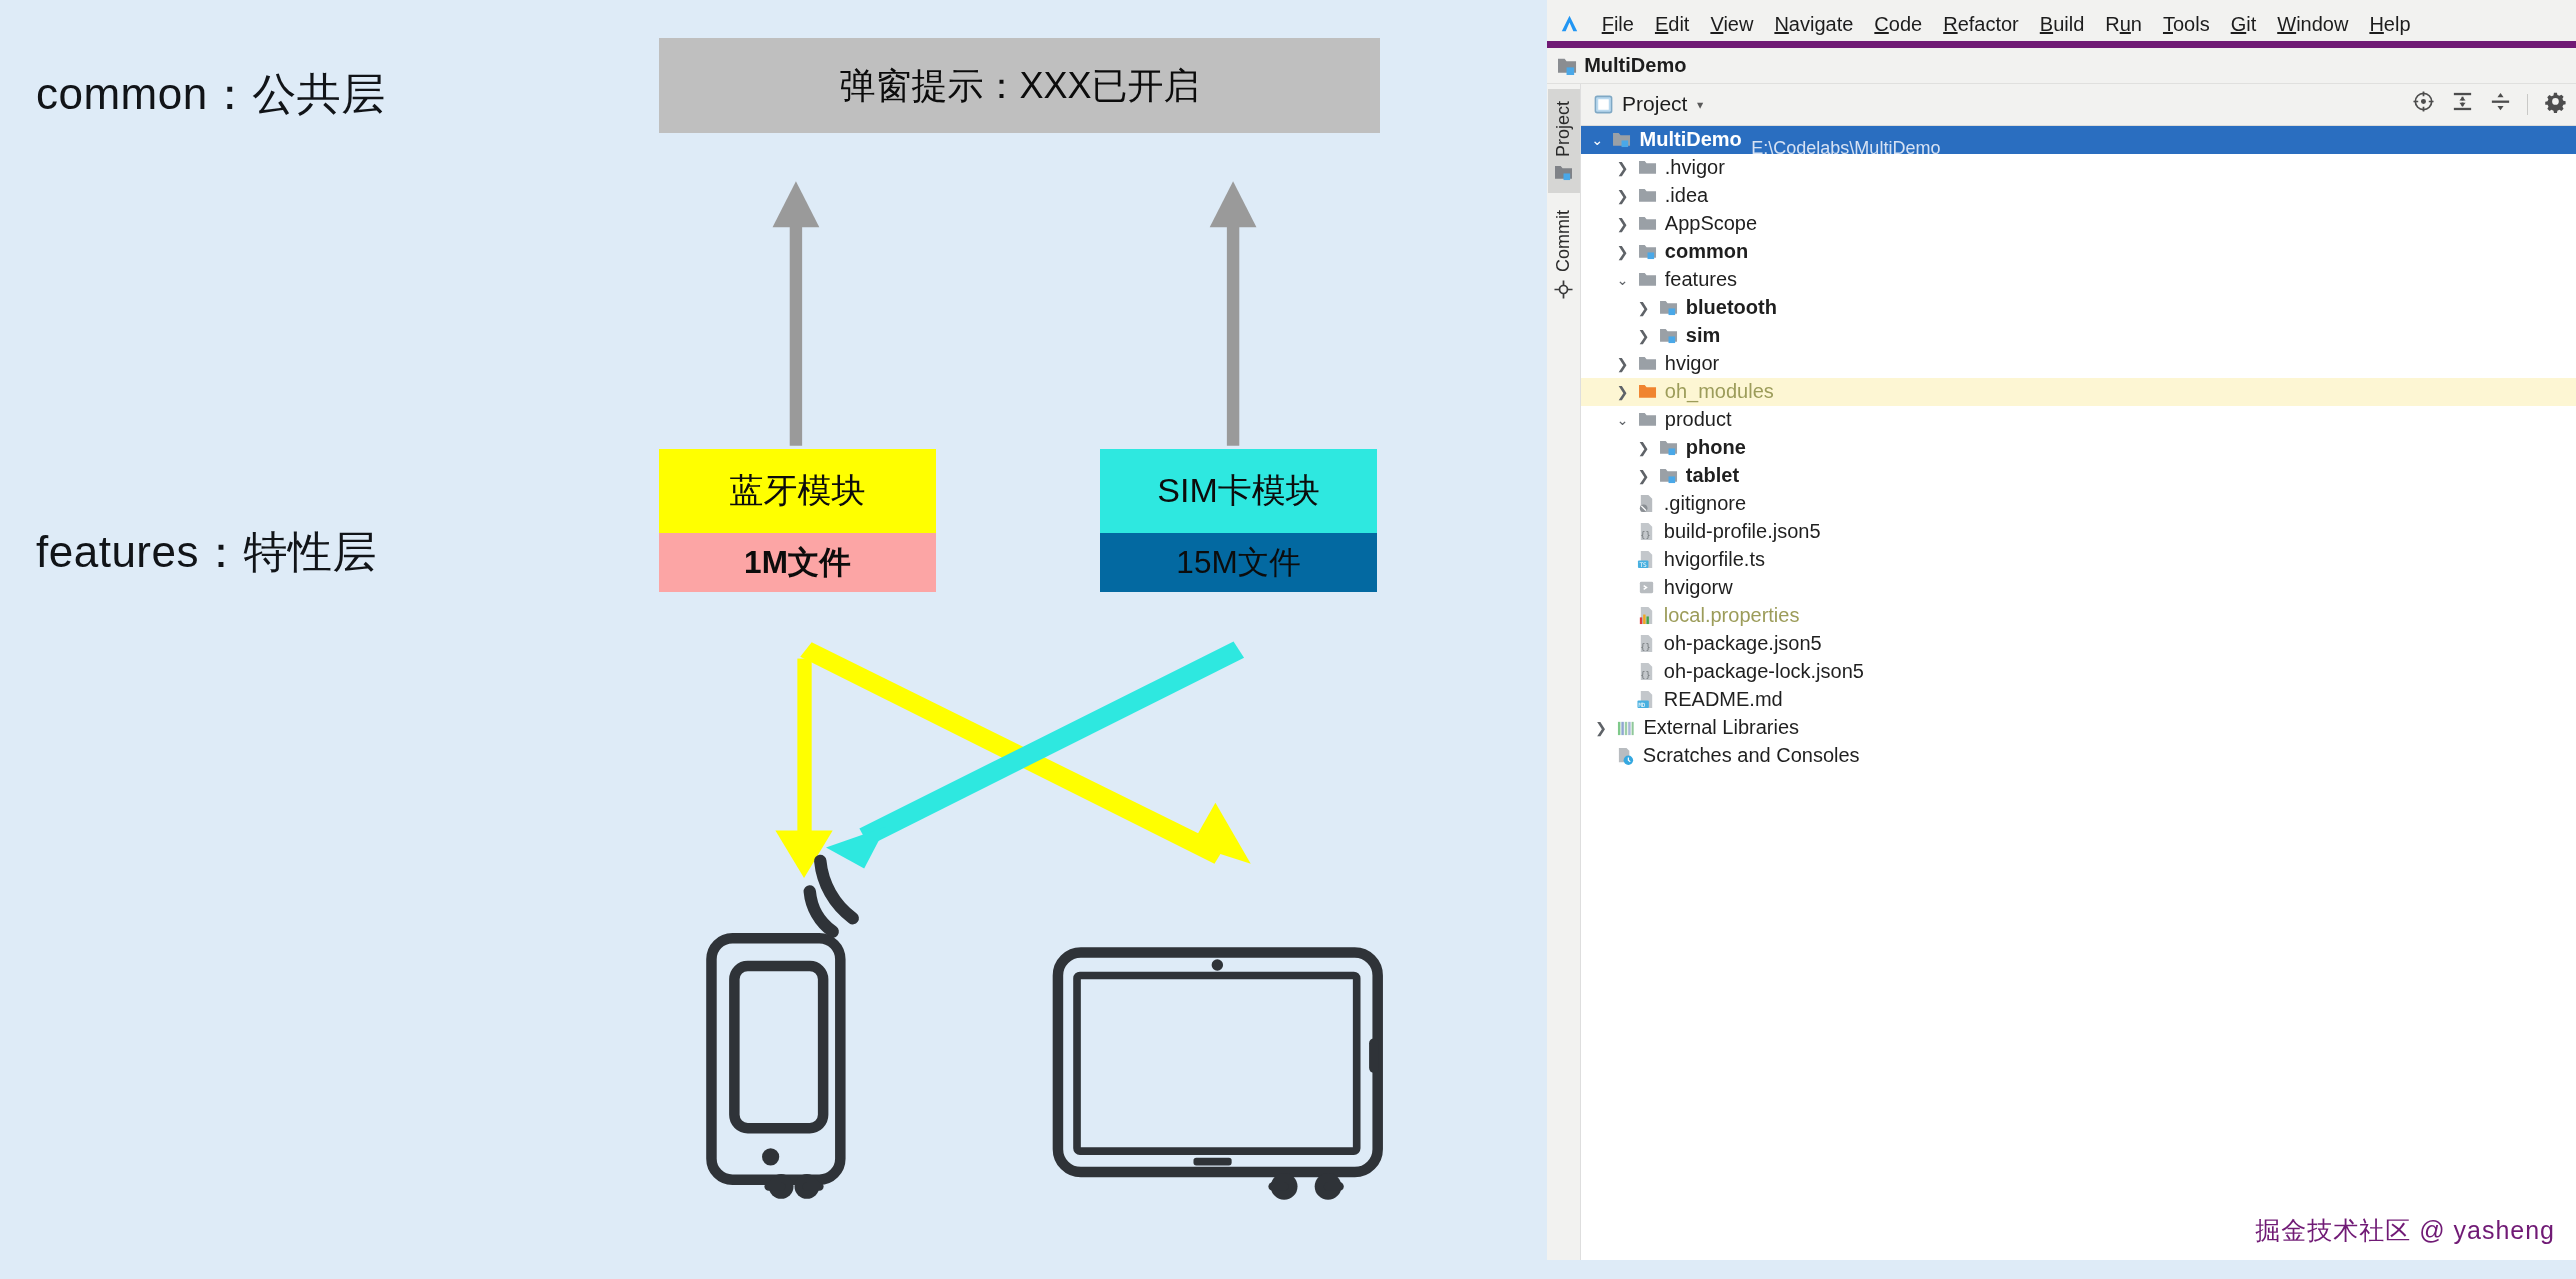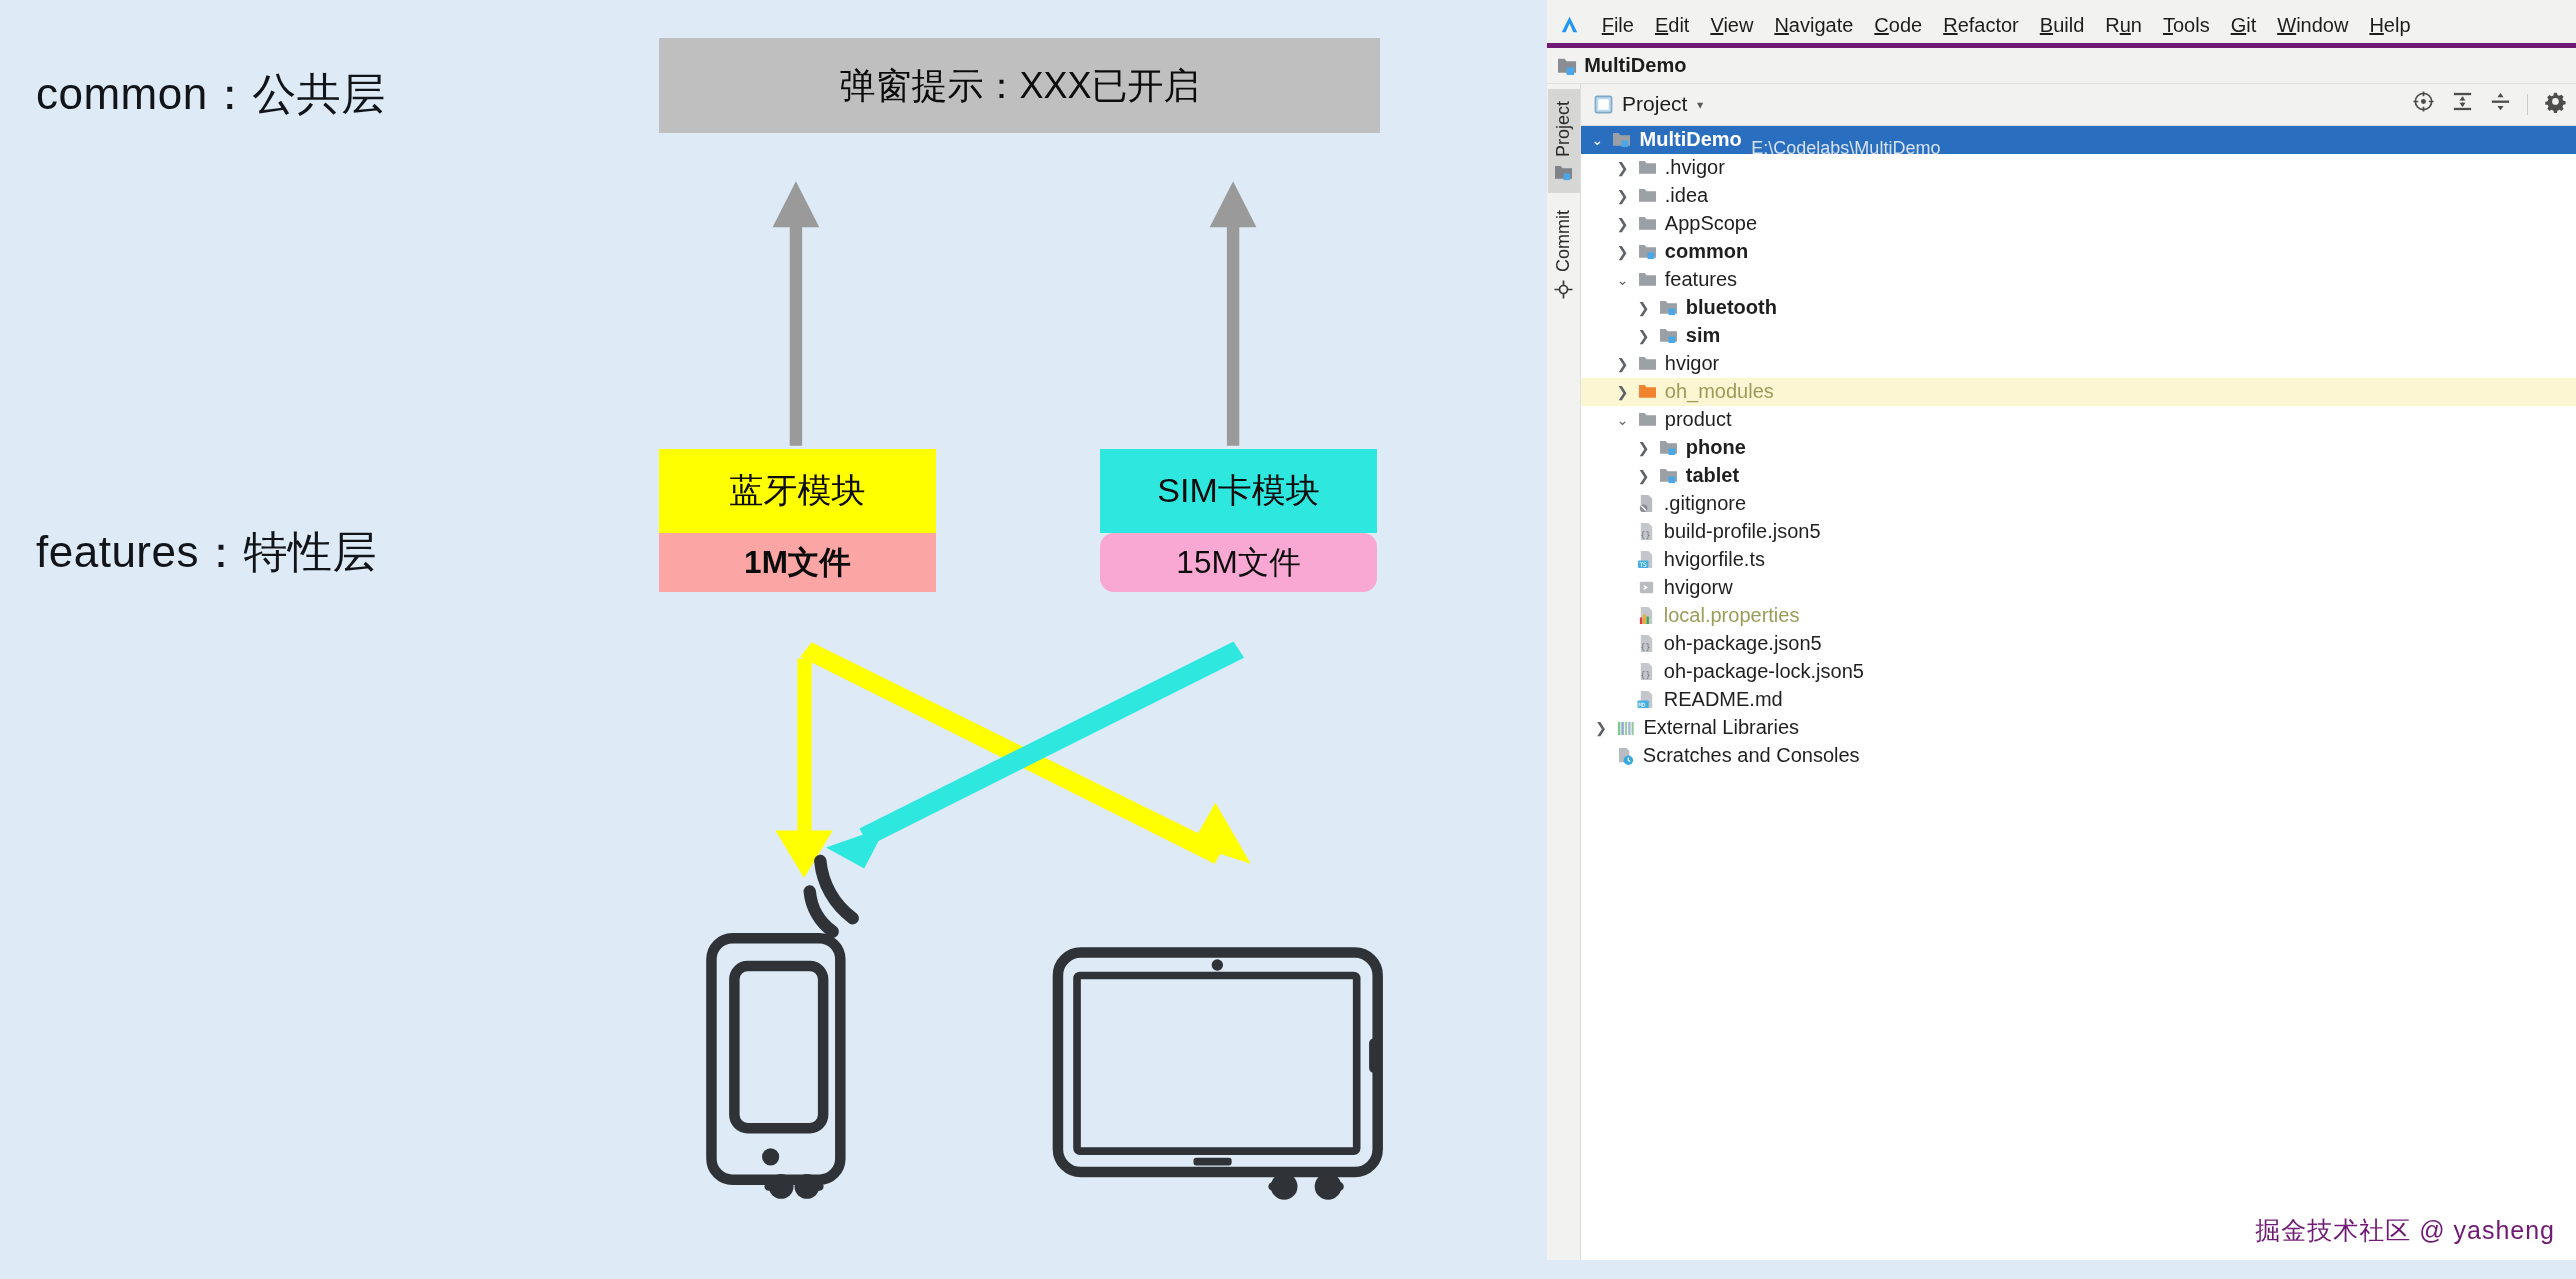--- a/index.html
+++ b/index.html
@@ -55,23 +55,22 @@
     font-size: 31.5px;
     font-weight: bold;
   }
   #box-sim {
     left: 1100px; top: 449px; width: 277px; height: 84px;
     background: #2ee8e0;
     font-size: 34px;
   }
   #box-sim-size {
     left: 1100px; top: 533px; width: 277px; height: 59px;
-    background: #f9a8d4;
+    background: #0369a1;
     font-size: 31.5px;
-    border-radius: 14px;
   }
 
   #arrows-svg {
     position: absolute; left: 0; top: 0;
     width: 1547px; height: 1279px;
     pointer-events: none;
   }
   #devices-svg {
     position: absolute; left: 0; top: 0;
     width: 1547px; height: 1279px;
@@ -87,21 +86,21 @@
     font-size: 20px;
     color: #2b2b2b;
   }
   #ide-topline { height: 7.6px; background: #f2f2f0; }
 
   #menubar {
     height: 40px;
     display: flex; align-items: center;
     background: #f2f2f0;
     padding-left: 7.6px;
-    border-bottom: 5px solid #701a75;
+    border-bottom: 7px solid #701a75;
   }
   #app-logo {
     width: 29px; height: 29px;
     margin-right: 7.6px;
     display: flex; align-items: center; justify-content: center;
   }
   .menu-item {
     padding: 2.9px 10.5px;
     font-size: 20px;
     color: #1d1d1d;

